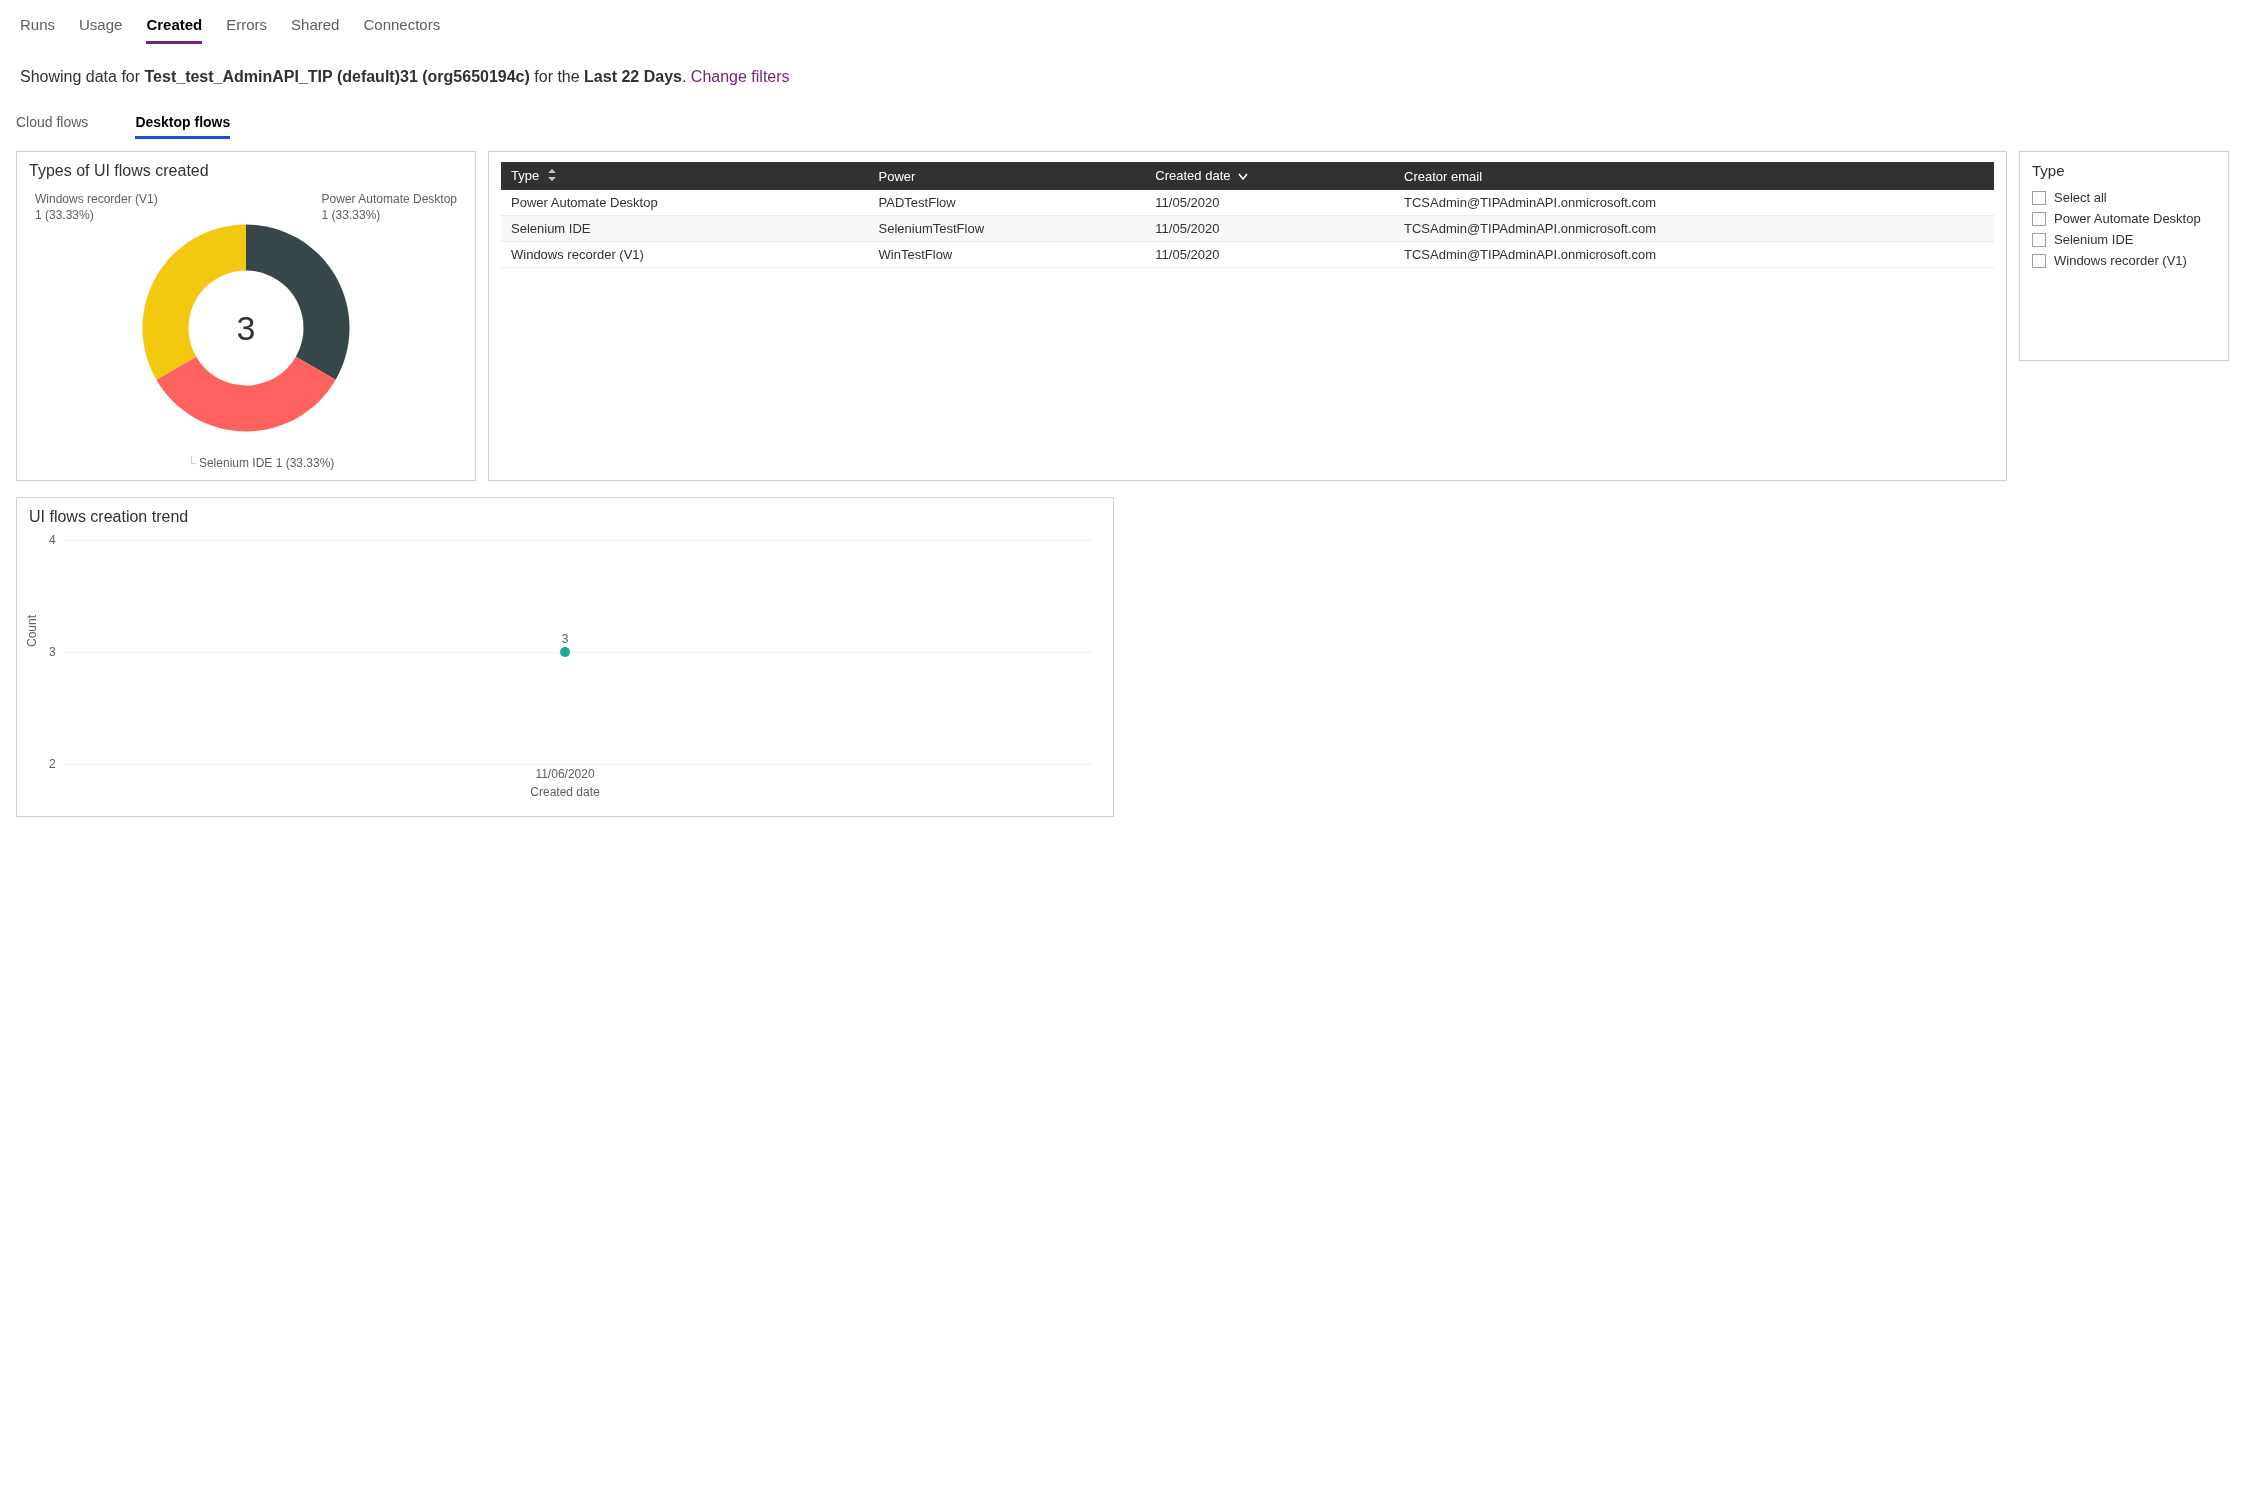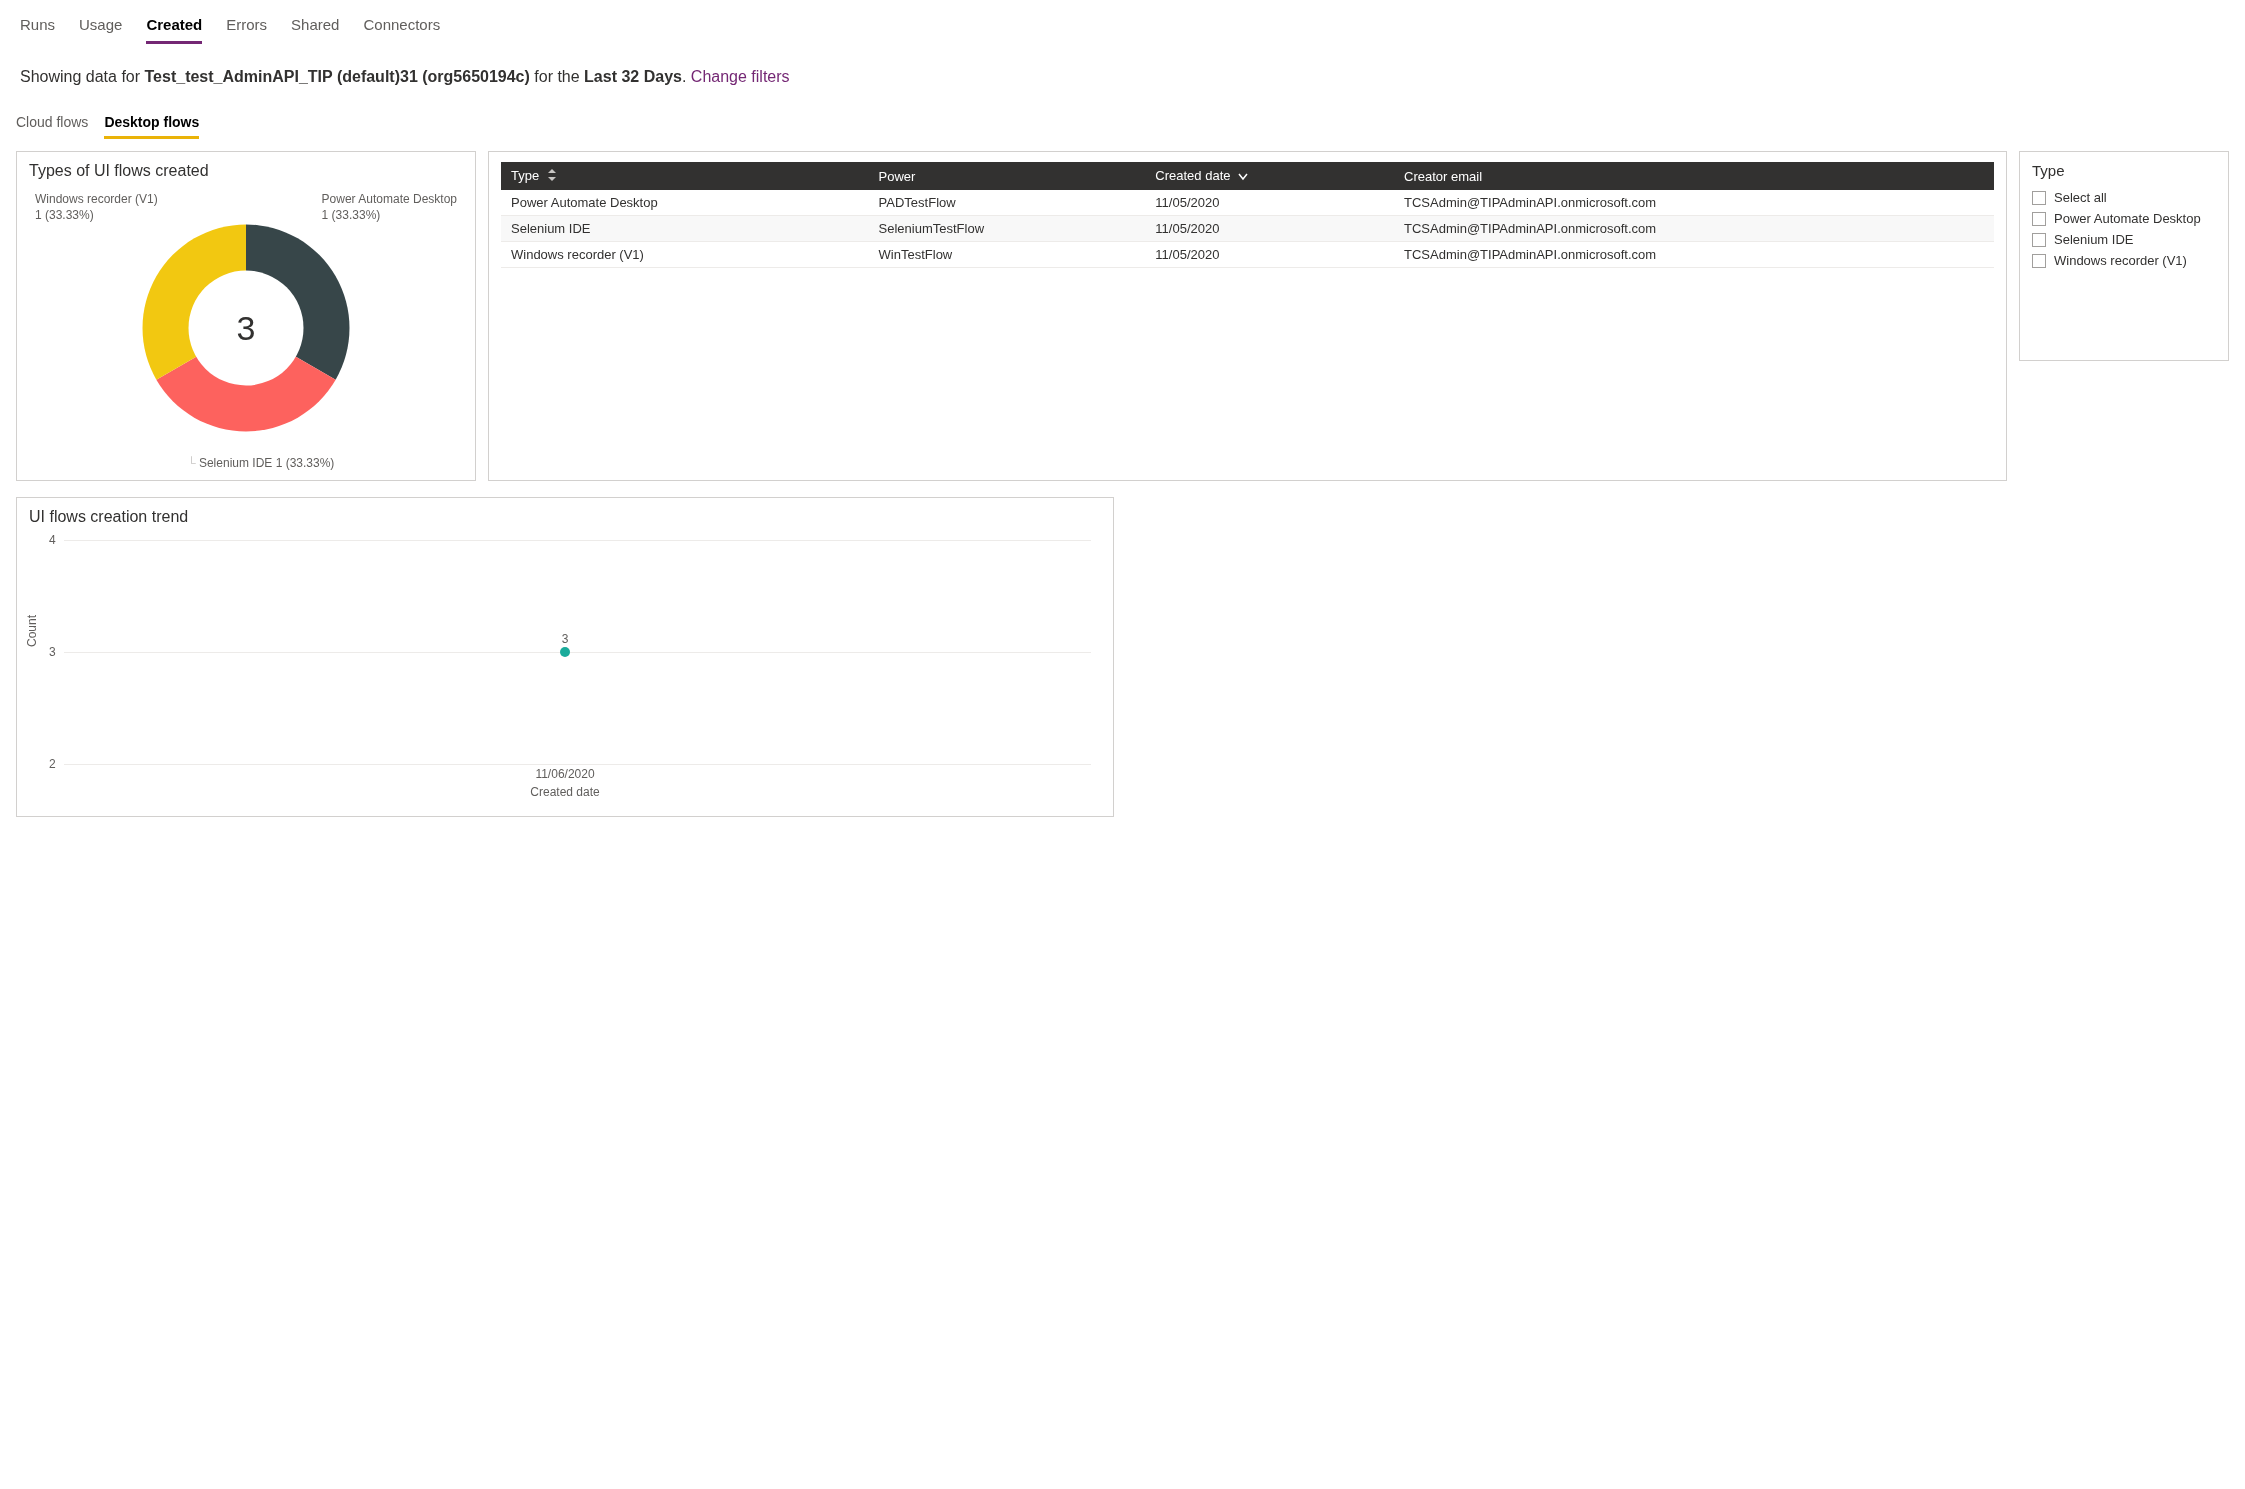--- a/index.html
+++ b/index.html
@@ -44,21 +44,22 @@
     font-size: 14px;
   }
   .sub-tab {
     padding: 4px 0 6px 0;
     color: #605e5c;
     cursor: pointer;
   }
   .sub-tab.active {
     color: #000;
     font-weight: 700;
-    border-bottom: 3px solid #eab308;
+    border-bottom: 3px solid #1d4ed8;
+    margin-left: 31px;
   }
   .dashboard {
     padding: 12px 16px 16px 16px;
   }
   .row1 {
     display: flex;
     gap: 12px;
     margin-bottom: 16px;
   }
   .card {
@@ -218,21 +219,21 @@
 <div class="top-tabs">
   <div class="top-tab">Runs</div>
   <div class="top-tab">Usage</div>
   <div class="top-tab active">Created</div>
   <div class="top-tab">Errors</div>
   <div class="top-tab">Shared</div>
   <div class="top-tab">Connectors</div>
 </div>
 
 <div class="filter-line">
-  <span>Showing data for </span><strong>Test_test_AdminAPI_TIP (default)31 (org5650194c)</strong><span> for the </span><strong>Last 32 Days</strong><span>. </span><span class="change-filters">Change filters</span>
+  <span>Showing data for </span><strong>Test_test_AdminAPI_TIP (default)31 (org5650194c)</strong><span> for the </span><strong>Last 22 Days</strong><span>. </span><span class="change-filters">Change filters</span>
 </div>
 
 <div class="sub-tabs">
   <div class="sub-tab">Cloud flows</div>
   <div class="sub-tab active">Desktop flows</div>
 </div>
 
 <div class="dashboard">
 
   <div class="row1">

